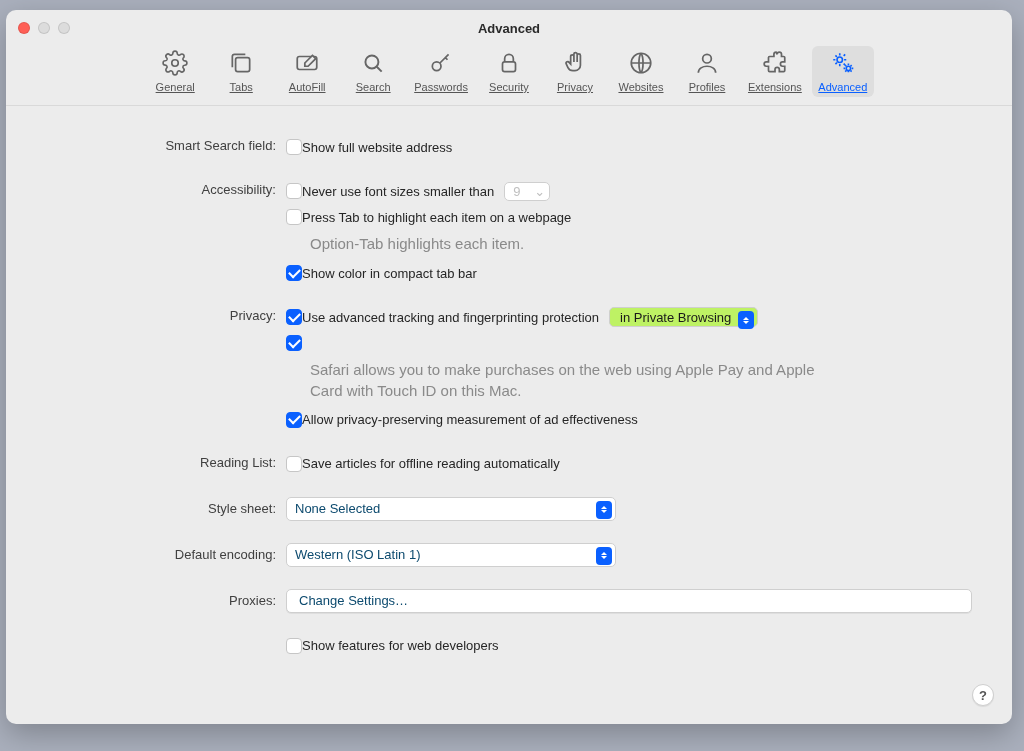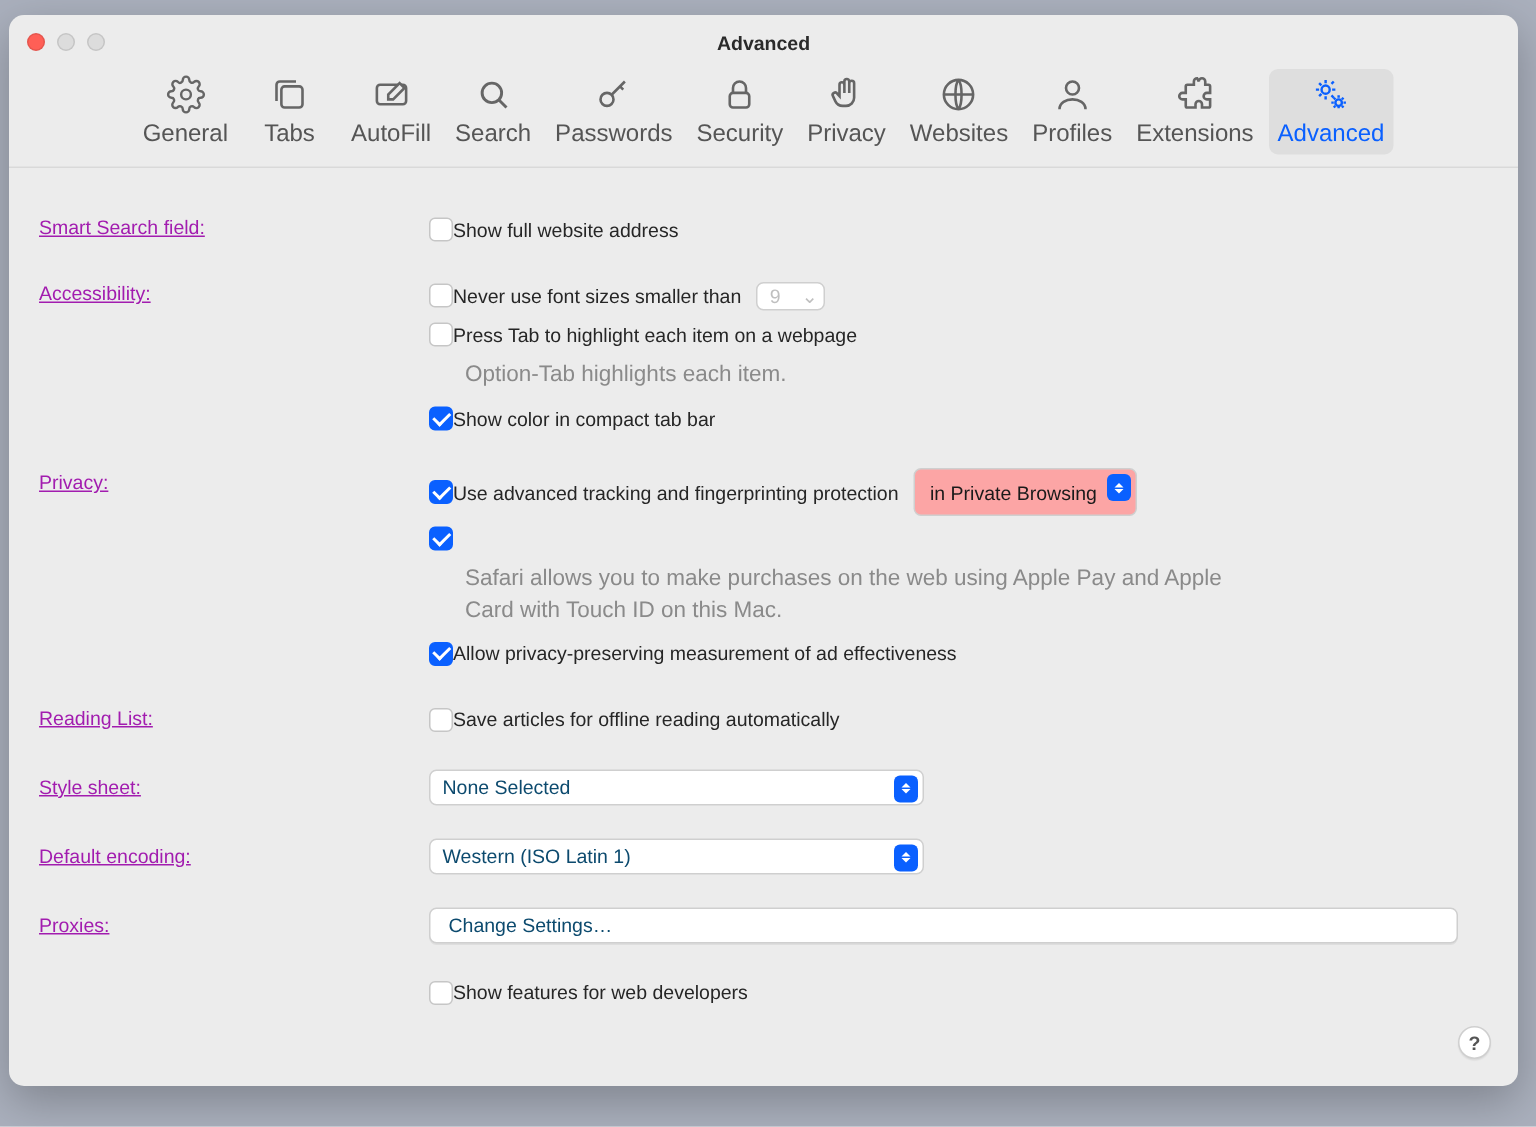--- a/index.html
+++ b/index.html
@@ -60,43 +60,43 @@
     align-items: center;
     justify-content: flex-start;
     min-width: 62px;
     padding: 4px 6px;
     border-radius: 6px;
     color: #555;
     gap: 2px;
     cursor: default;
   }
   .toolbar-item svg { width: 26px; height: 26px; }
-  .toolbar-item .label { font-size: 16px; }
+  .toolbar-item .label { font-size: 11px; text-decoration: underline; }
   .toolbar-item.active {
     background: #dedede;
     color: #0a60ff;
   }
   .toolbar-item.active svg { stroke: #0a60ff; }
 
   .content {
     padding: 30px 40px 20px 20px;
   }
 
   .row {
     display: flex;
     align-items: flex-start;
     margin-bottom: 4px;
   }
   .section { margin-bottom: 22px; }
   .label-col {
     flex: 0 0 260px;
+    text-align: right;
     padding-right: 10px;
     padding-top: 2px;
-    color: #a21caf;
-    text-decoration: underline;
+    color: #404040;
   }
   .field-col { flex: 1; display: flex; flex-direction: column; gap: 4px; }
 
   .check-row {
     display: flex;
     align-items: center;
     gap: 0;
     min-height: 22px;
   }
   .checkbox {
@@ -177,25 +177,25 @@
     border-left: 3px solid transparent;
     border-right: 3px solid transparent;
   }
   .combo-caret-inline::before,
   .select .combo-caret::before { border-bottom: 3px solid #fff; }
   .combo-caret-inline::after,
   .select .combo-caret::after { border-top: 3px solid #fff; }
 
   .pill-select {
     position: relative;
-    background: #fca5a5;
+    background: #bef264;
     border: 0.5px solid #cfcfcf;
     border-radius: 5px;
     padding: 3px 26px 3px 10px;
-    height: 32px;
+    height: 20px;
     display: inline-flex;
     align-items: center;
     margin-left: 10px;
   }
 
   .btn {
     height: 24px;
     padding: 3px 12px;
     box-shadow: 0 1px 0 rgba(0,0,0,0.06);
   }

